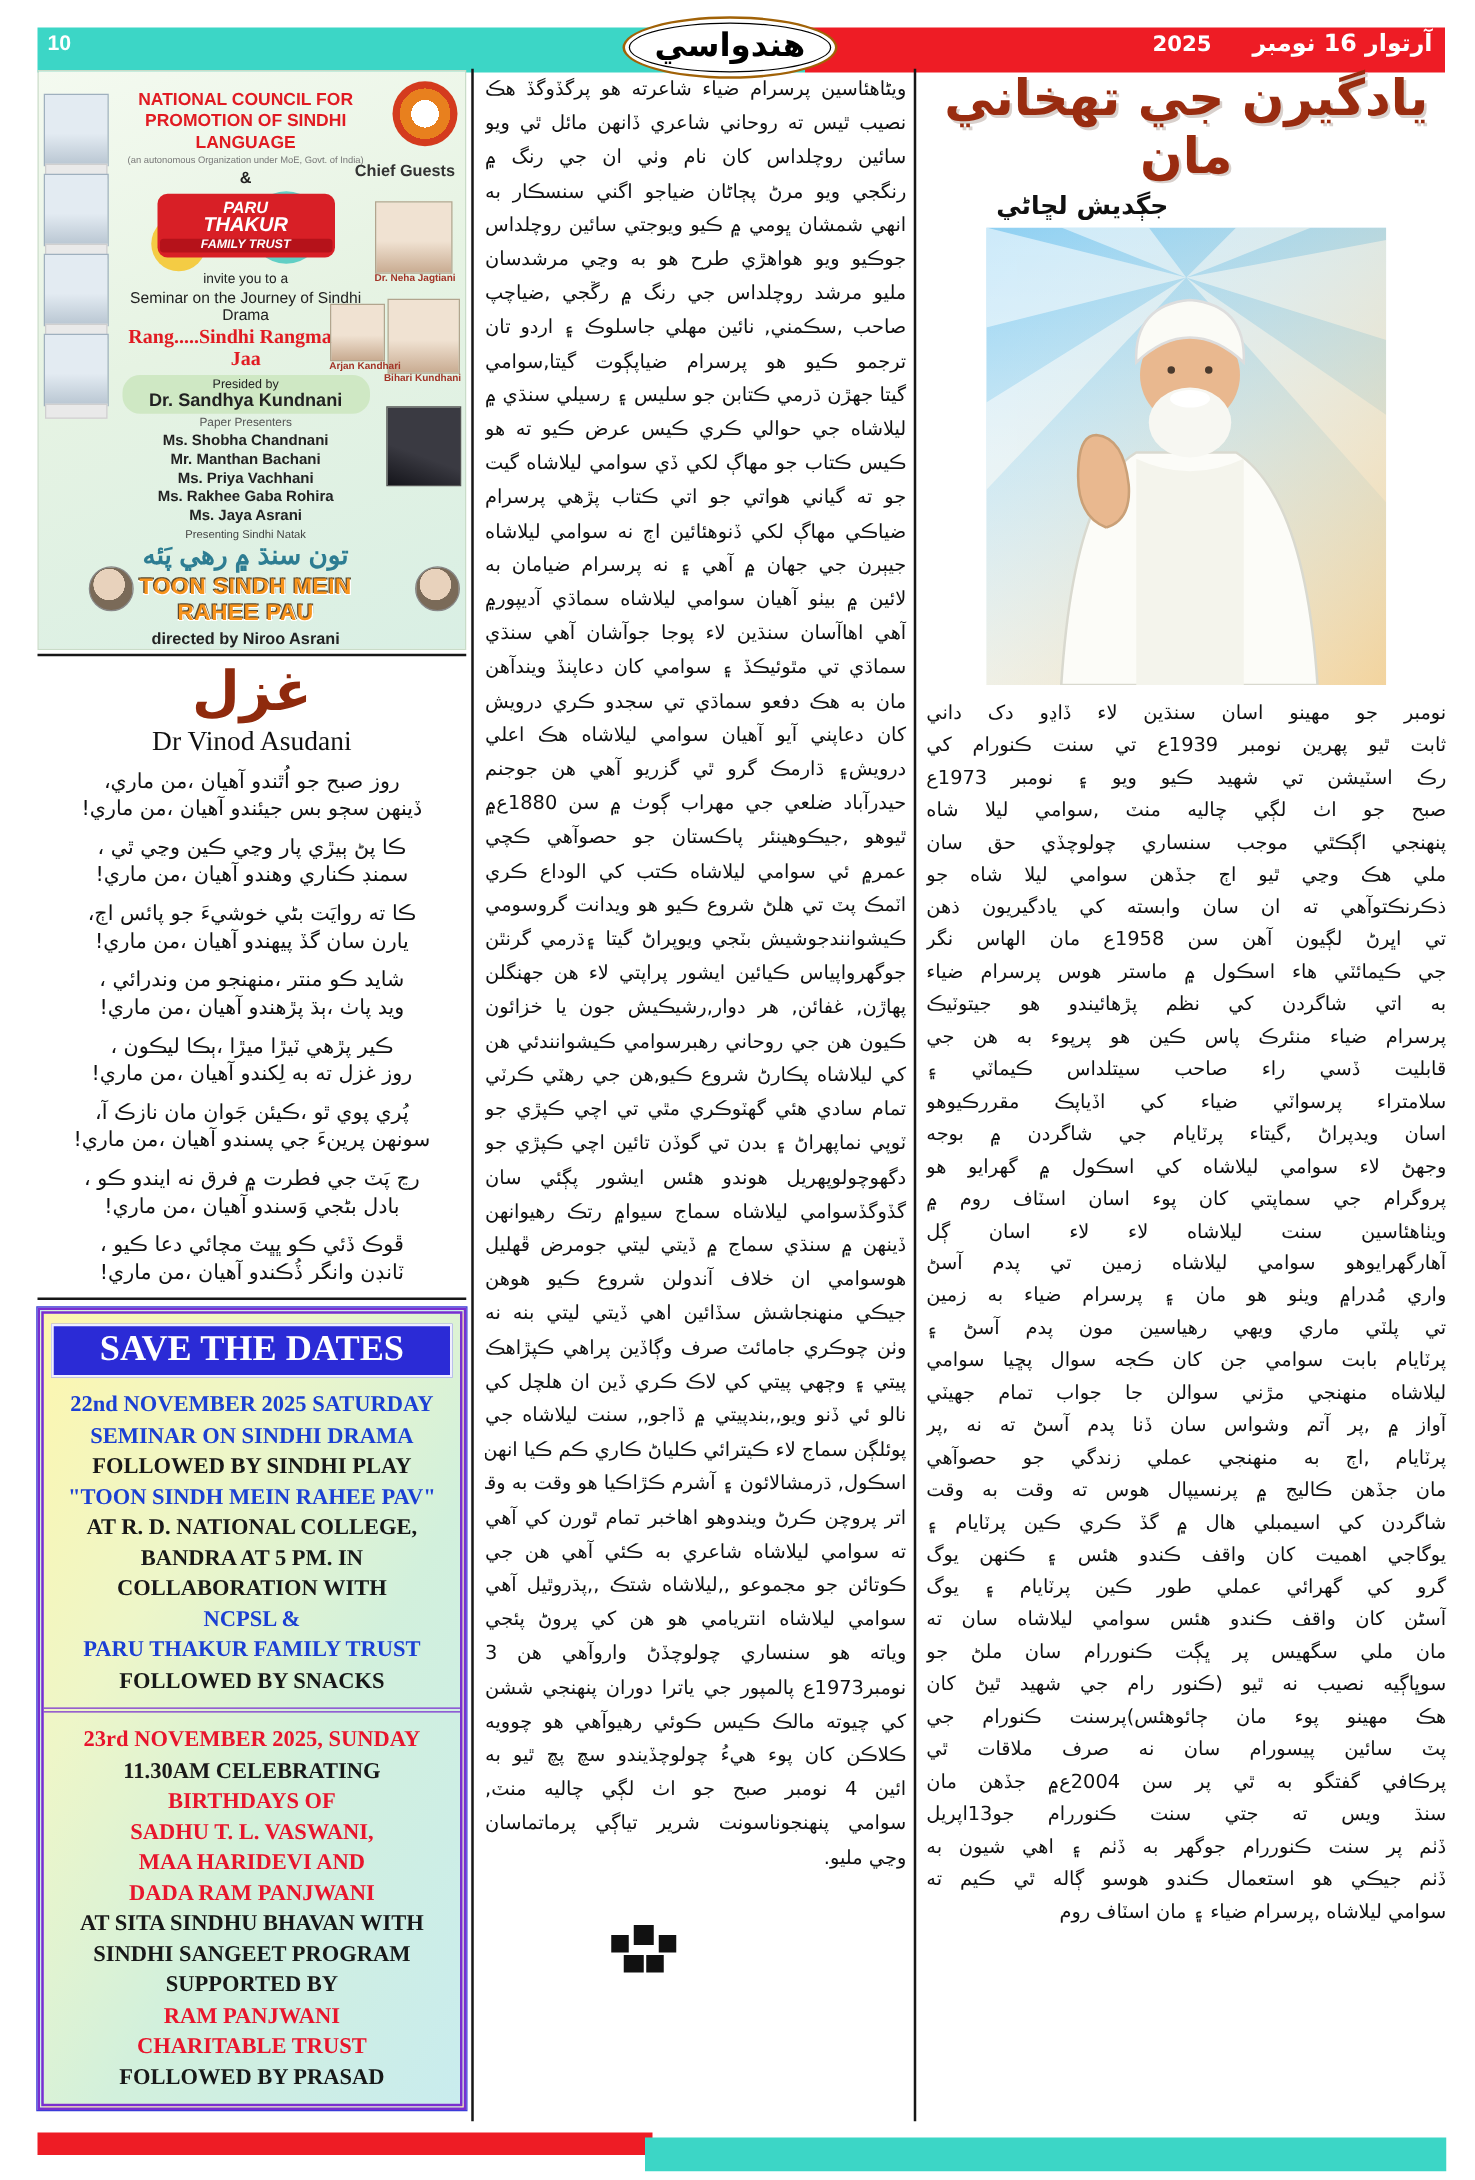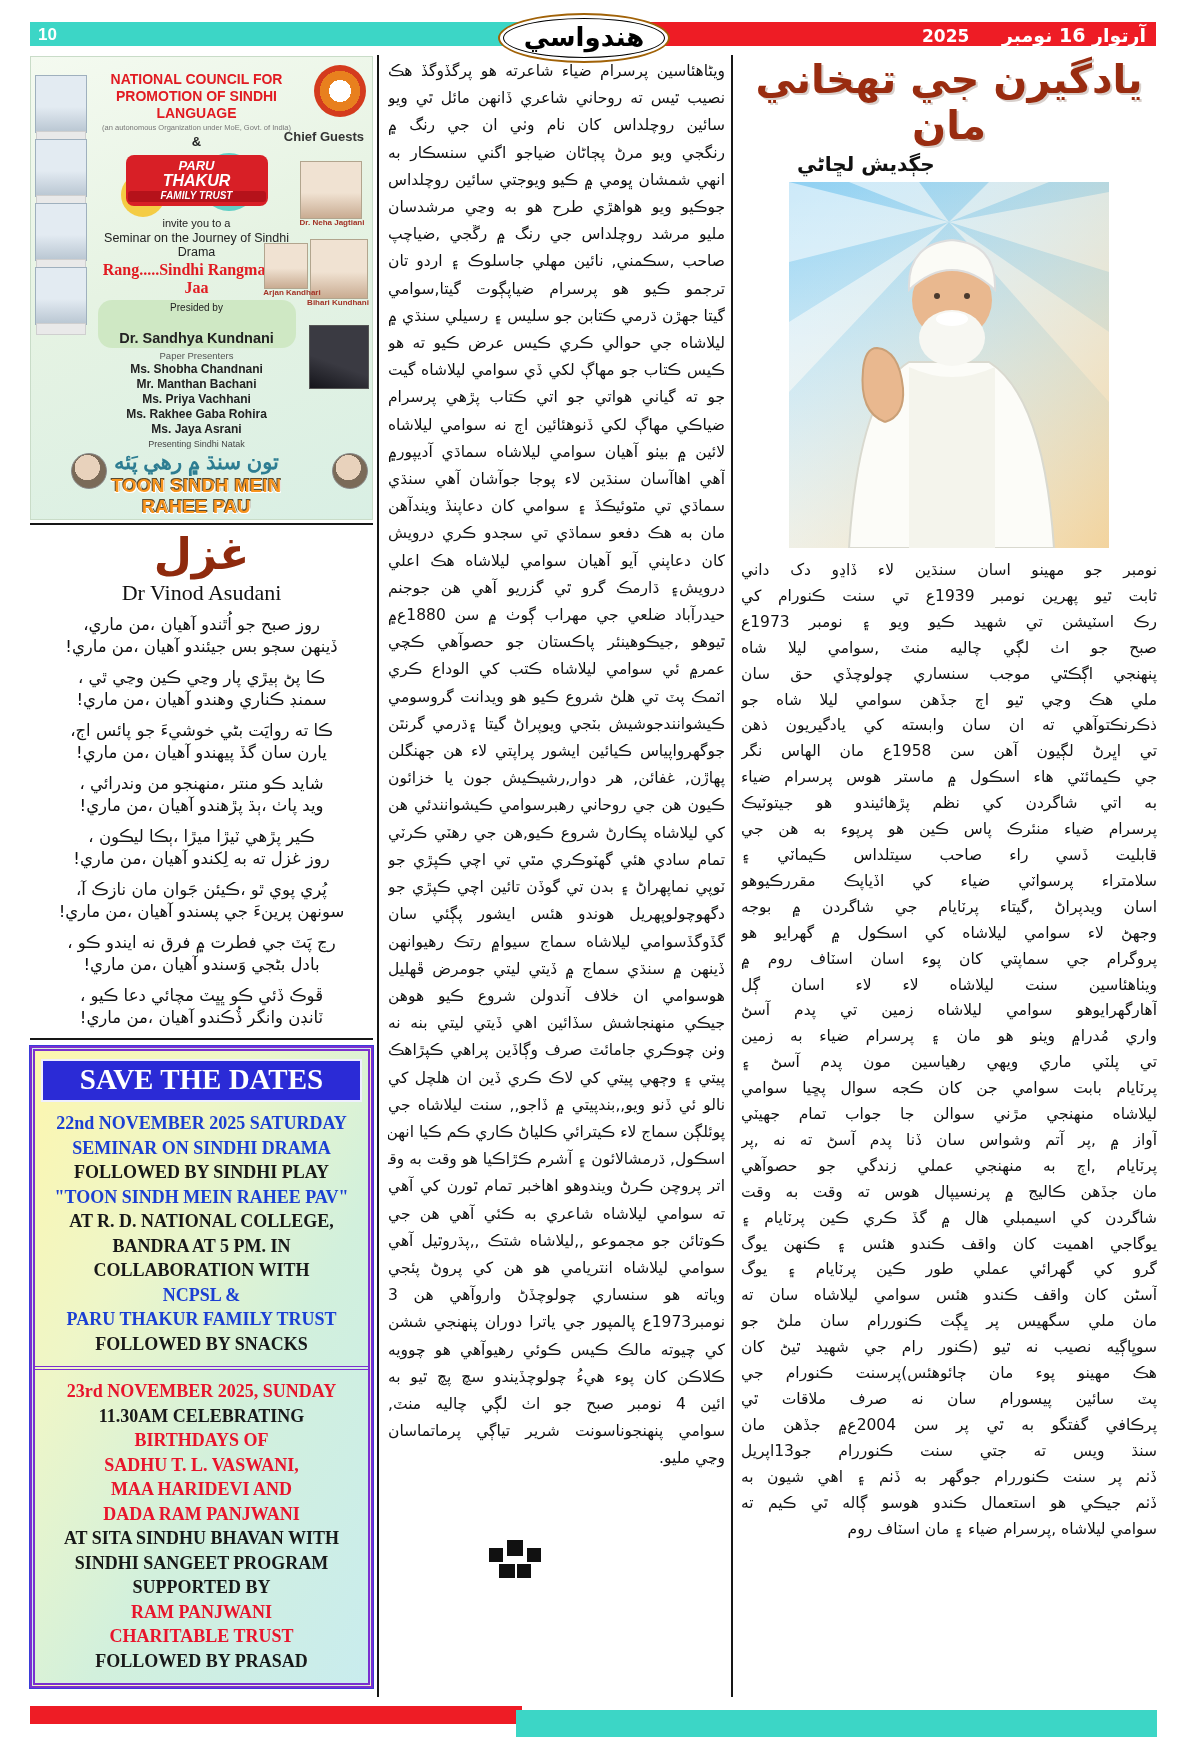--- a/index.html
+++ b/index.html
@@ -1,19 +1,19 @@
 <!DOCTYPE html>
 <html><head>
 <meta charset="utf-8">
 <style>
   html,body{margin:0;padding:0;background:#9a9a9a;}
   .page{position:relative;width:1180px;height:1744px;margin:0 auto;background:#ffffff;
         font-family:"DejaVu Sans",sans-serif;overflow:hidden;}
   
-  .masthead-bar{position:absolute;left:30px;top:22px;width:1126px;height:24px;display:flex;}
+  .masthead-bar{position:absolute;left:30px;top:22px;width:1126px;height:36px;display:flex;}
   .mb-teal{background:#3cd6c6;width:614px;position:relative;}
   .mb-red{background:#ee1c25;flex:1;position:relative;}
   .page-num{position:absolute;left:8px;top:3px;color:#fff;font-weight:bold;font-size:17px;
             font-family:"Liberation Sans",sans-serif;}
   .mast-oval{position:absolute;left:468px;top:-9px;width:168px;height:46px;background:#fff;
              border:2px solid #a16207;border-radius:50%;display:flex;align-items:center;justify-content:center;z-index:3;}
   .mast-oval::after{content:"";position:absolute;inset:3px;border:1px solid #000;border-radius:50%;}
   .mast-title{font-size:26px;font-weight:bold;color:#000;direction:rtl;line-height:1;margin-top:-2px;}
   .mb-year{position:absolute;left:278px;top:4px;color:#fff;font-weight:bold;font-size:17px;}
   .mb-date{position:absolute;right:10px;top:2px;color:#fff;font-weight:bold;font-size:19px;direction:rtl;}
@@ -39,21 +39,21 @@
   .trust-circ-teal{position:absolute;right:44px;top:2px;width:58px;height:58px;border-radius:50%;background:#49c8c0;opacity:.85;}
   .trust-circ-yel{position:absolute;left:30px;top:22px;width:44px;height:44px;border-radius:50%;background:#f5c832;opacity:.9;}
   .trust-box{position:absolute;left:50%;transform:translateX(-50%);top:4px;width:138px;background:#d81f26;
              border-radius:8px;color:#fff;font-style:italic;font-weight:bold;padding:4px 2px;line-height:1.05;}
   .trust-box .t1{font-size:13px;}.trust-box .t2{font-size:16px;}.trust-box .t3{font-size:10px;background:#b5121a;margin-top:2px;border-radius:3px;}
   .chief{position:absolute;right:8px;top:72px;font-weight:bold;font-size:13px;color:#333;}
   .invite{font-size:11px;margin-top:2px;}
   .seminar{font-size:12.5px;margin-top:2px;}
   .rang{font-family:"Liberation Serif",serif;color:#e11b22;font-weight:bold;font-size:16px;margin-top:2px;}
   .pill{background:#cfe8c4;border-radius:14px;width:190px;margin:3px auto 2px;padding:2px 4px;}
-  .pill .p1{font-size:10px;}.pill .p2{font-size:14.5px;font-weight:bold;margin-top:17px;}
+  .pill .p1{font-size:10px;}.pill .p2{font-size:14.5px;font-weight:bold;}
   .paper{font-size:9.5px;color:#555;margin-top:2px;}
   .presenters{display:flex;flex-wrap:wrap;justify-content:center;gap:1px 14px;font-weight:bold;font-size:12px;margin-top:1px;}
   .natak-label{font-size:9px;color:#444;margin-top:3px;}
   .natak-sindhi{direction:rtl;font-size:21px;font-weight:bold;color:#2d7d92;line-height:26px;}
   .natak-title{font-size:18px;font-weight:bold;color:#f7941d;letter-spacing:.5px;
                text-shadow:-1px -1px 0 #5a4a32,1px 1px 0 #fff,1px -1px 0 #5a4a32,-1px 1px 0 #fff;margin-top:1px;}
   .directed{font-size:13px;font-weight:bold;margin-top:2px;}
   .circ-photo{position:absolute;width:34px;height:34px;border-radius:50%;border:1px solid #888;
               background:radial-gradient(circle at 45% 40%, #e8d2bc 0 45%, #7a6a58 46% 100%);}
   .stage-photo{position:absolute;right:3px;top:268px;width:58px;height:62px;border:1px solid #555;
@@ -256,20 +256,21 @@
         <div class="bodyline">انهي شمشان ڀومي ۾ ڪيو ويوجتي سائين روچلداس</div>
         <div class="bodyline">جوڪيو ويو هواهڙي طرح هو به وڃي مرشدسان</div>
         <div class="bodyline">مليو مرشد روچلداس جي رنگ ۾ رڱجي ,ضياچپ</div>
         <div class="bodyline">صاحب ,سڪمني, نائين مهلي جاسلوڪ ۽ اردو تان</div>
         <div class="bodyline">ترجمو ڪيو هو پرسرام ضياپڳوت گيتا,سوامي</div>
         <div class="bodyline">گيتا جهڙن ڌرمي ڪتابن جو سليس ۽ رسيلي سنڌي ۾</div>
         <div class="bodyline">ليلاشاه جي حوالي ڪري ڪيس عرض ڪيو ته هو</div>
         <div class="bodyline">ڪيس ڪتاب جو مهاڳ لکي ڏي سوامي ليلاشاه گيت</div>
         <div class="bodyline">جو ته گياني هواتي جو اتي ڪتاب پڙهي پرسرام</div>
         <div class="bodyline">ضياڪي مهاڳ لکي ڏنوهئائين اڄ نه سوامي ليلاشاه</div>
+        <div class="bodyline">جيٻرن جي جهان ۾ آهي ۽ نه پرسرام ضيامان به</div>
         <div class="bodyline">لائين ۾ بيٺو آهيان سوامي ليلاشاه سماڌي آديپور۾</div>
         <div class="bodyline">آهي اهاآسان سنڌين لاء پوجا جوآشان آهي سنڌي</div>
         <div class="bodyline">سماڌي تي مٿوئيڪڏ ۽ سوامي کان دعاپنڏ ويندآهن</div>
         <div class="bodyline">مان به هڪ دفعو سماڌي تي سجدو ڪري درويش</div>
         <div class="bodyline">کان دعاپني آيو آهيان سوامي ليلاشاه هڪ اعلي</div>
         <div class="bodyline">درويش۽ ڌارمڪ گرو ٿي گزريو آهي هن جوجنم</div>
         <div class="bodyline">حيدرآباد ضلعي جي مهراب ڳوٺ ۾ سن 1880ع۾</div>
         <div class="bodyline">ٿيوهو ,جيڪوهينئر پاڪستان جو حصوآهي ڪچي</div>
         <div class="bodyline">عمر۾ ئي سوامي ليلاشاه ڪتب کي الوداع ڪري</div>
         <div class="bodyline">اٽمڪ پٽ تي هلڻ شروع ڪيو هو ويدانت گروسومي</div>

